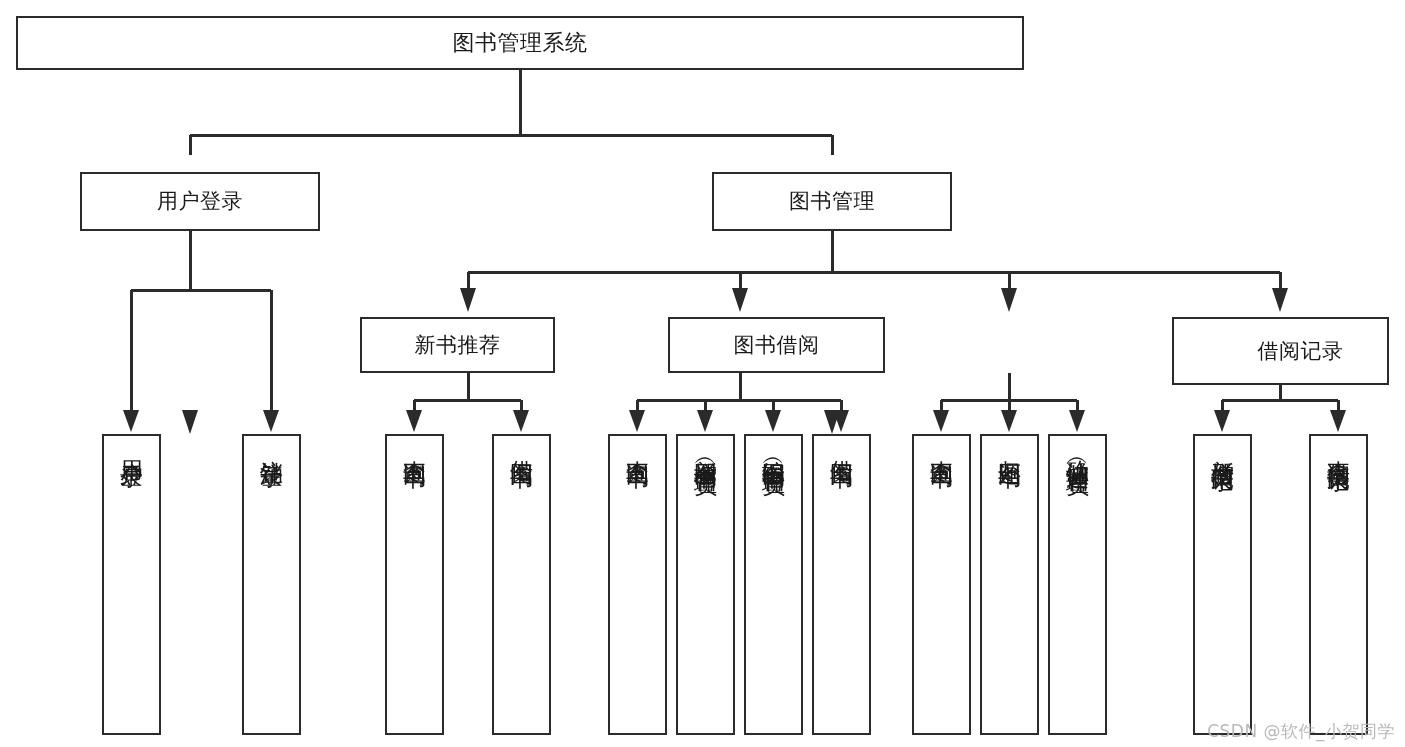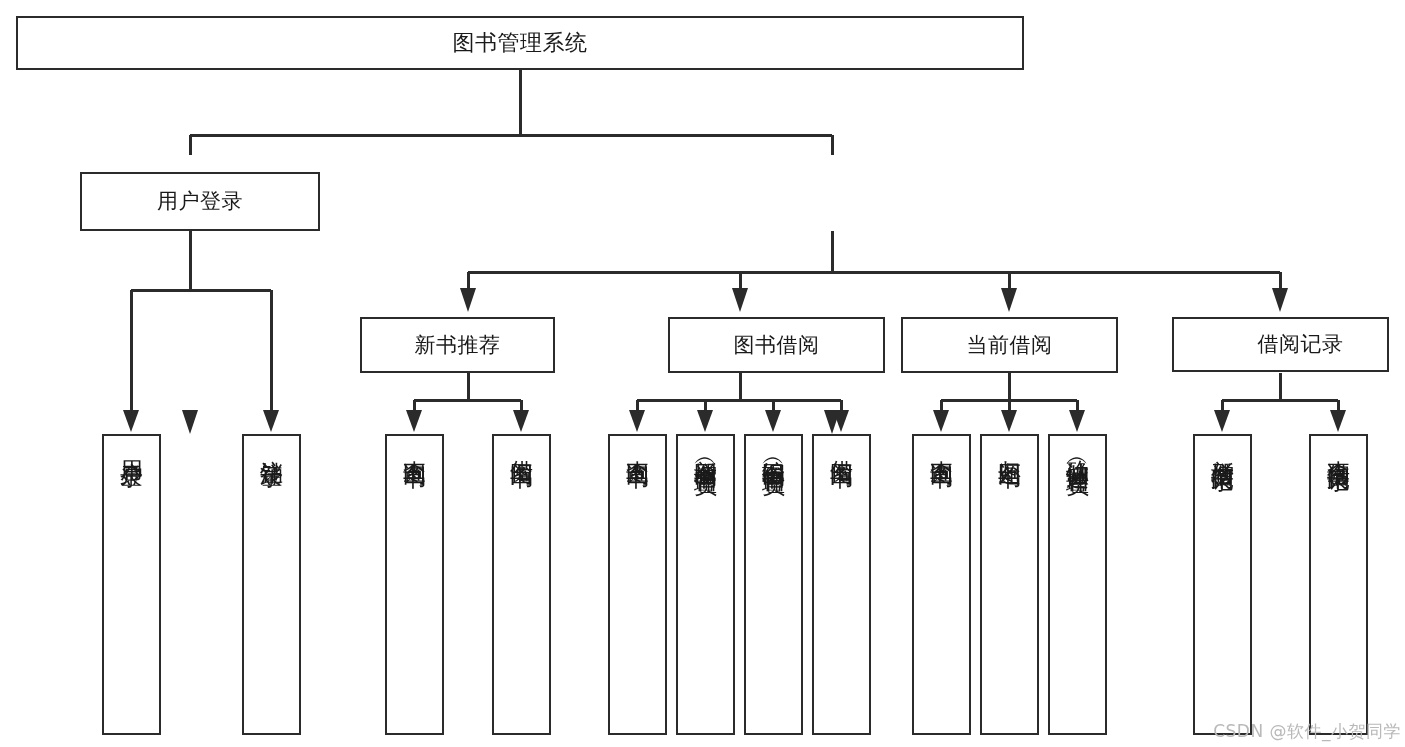--- a/index.html
+++ b/index.html
@@ -56,21 +56,21 @@
   .node.vert .label {
     writing-mode: vertical-rl;
     text-orientation: upright;
     font-size: 23px;
     line-height: 1.08;
     letter-spacing: 2px;
     white-space: nowrap;
   }
   .watermark {
     position: absolute;
-    right: 4px;
+    right: 10px;
     bottom: 4px;
     font-size: 17px;
     color: #b9b9b9;
     letter-spacing: 0.5px;
     white-space: nowrap;
     font-family: "DejaVu Sans", "Liberation Sans", sans-serif;
   }
 </style>
 </head>
 <body>
@@ -157,34 +157,34 @@
   </svg>
 
   <div class="node horiz root" style="left:16px; top:16px; width:1008px; height:54px;">
     <span class="label">图书管理系统</span>
   </div>
 
   <div class="node horiz" style="left:80px; top:172px; width:240px; height:59px;">
     <span class="label">用户登录</span>
   </div>
 
+  <div class="node horiz" style="left:712px; top:172px; width:240px; height:59px;">
+    <span class="label">图书管理</span>
+  </div>
 
   <div class="node horiz" style="left:360px; top:317px; width:195px; height:56px;">
     <span class="label">新书推荐</span>
   </div>
 
   <div class="node horiz" style="left:632px; top:317px; width:217px; height:56px;margin-left:36px;">
     <span class="label">图书借阅</span>
   </div>
 
-  <div class="node horiz" style="left:901px; top:317px; width:217px; height:56px;">
-    <span class="label">当前借阅</span>
-  </div>
-
-  <div class="node horiz" style="left:1172px; top:317px; width:217px; height:55px;padding-left:40px;">
+
+  <div class="node horiz" style="left:1172px; top:317px; width:217px; height:68px;padding-left:40px;">
     <span class="label">借阅记录</span>
   </div>
 
   <div class="node vert" style="left:102px; top:434px; width:59px; height:301px;">
     <span class="label">用户登录</span>
   </div>
 
   <div class="node vert" style="left:242px; top:434px; width:59px; height:301px;">
     <span class="label">注销登录</span>
   </div>

